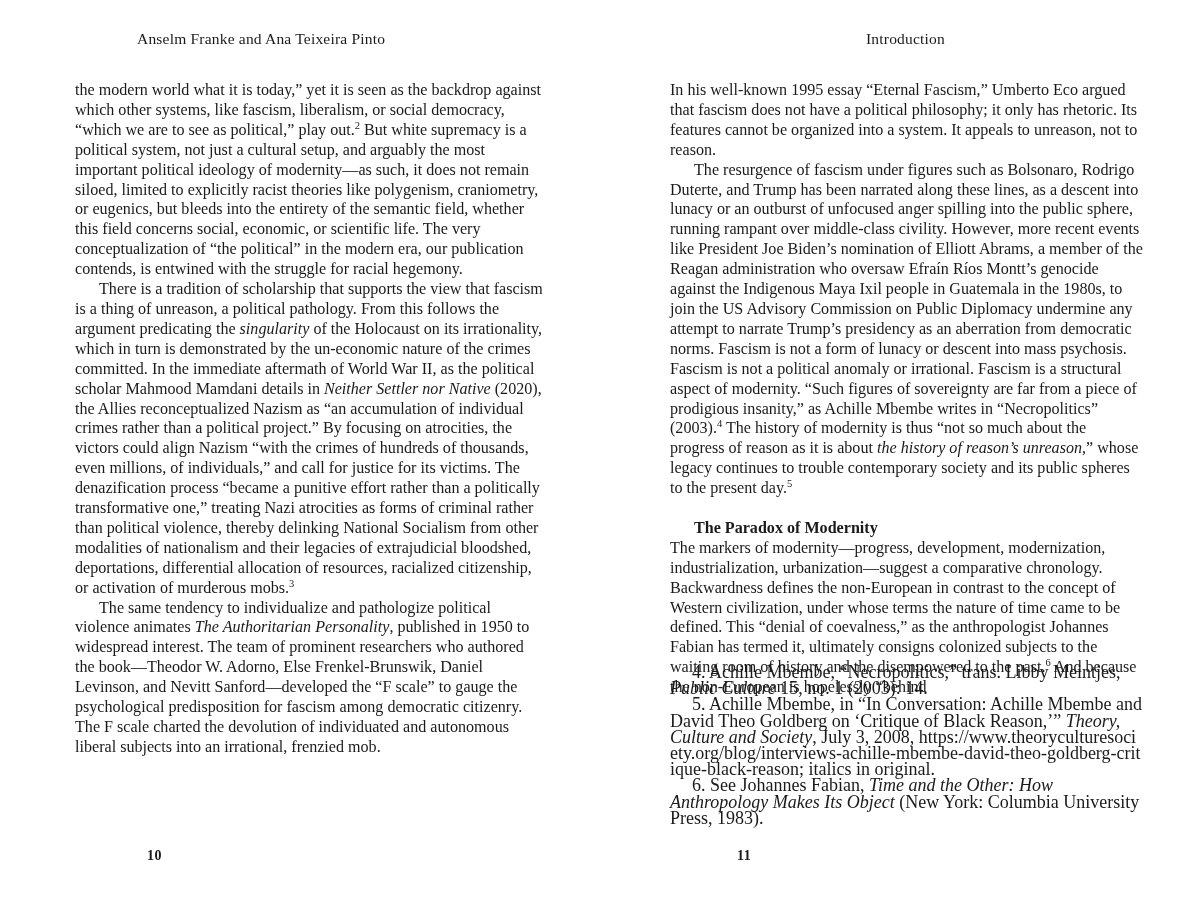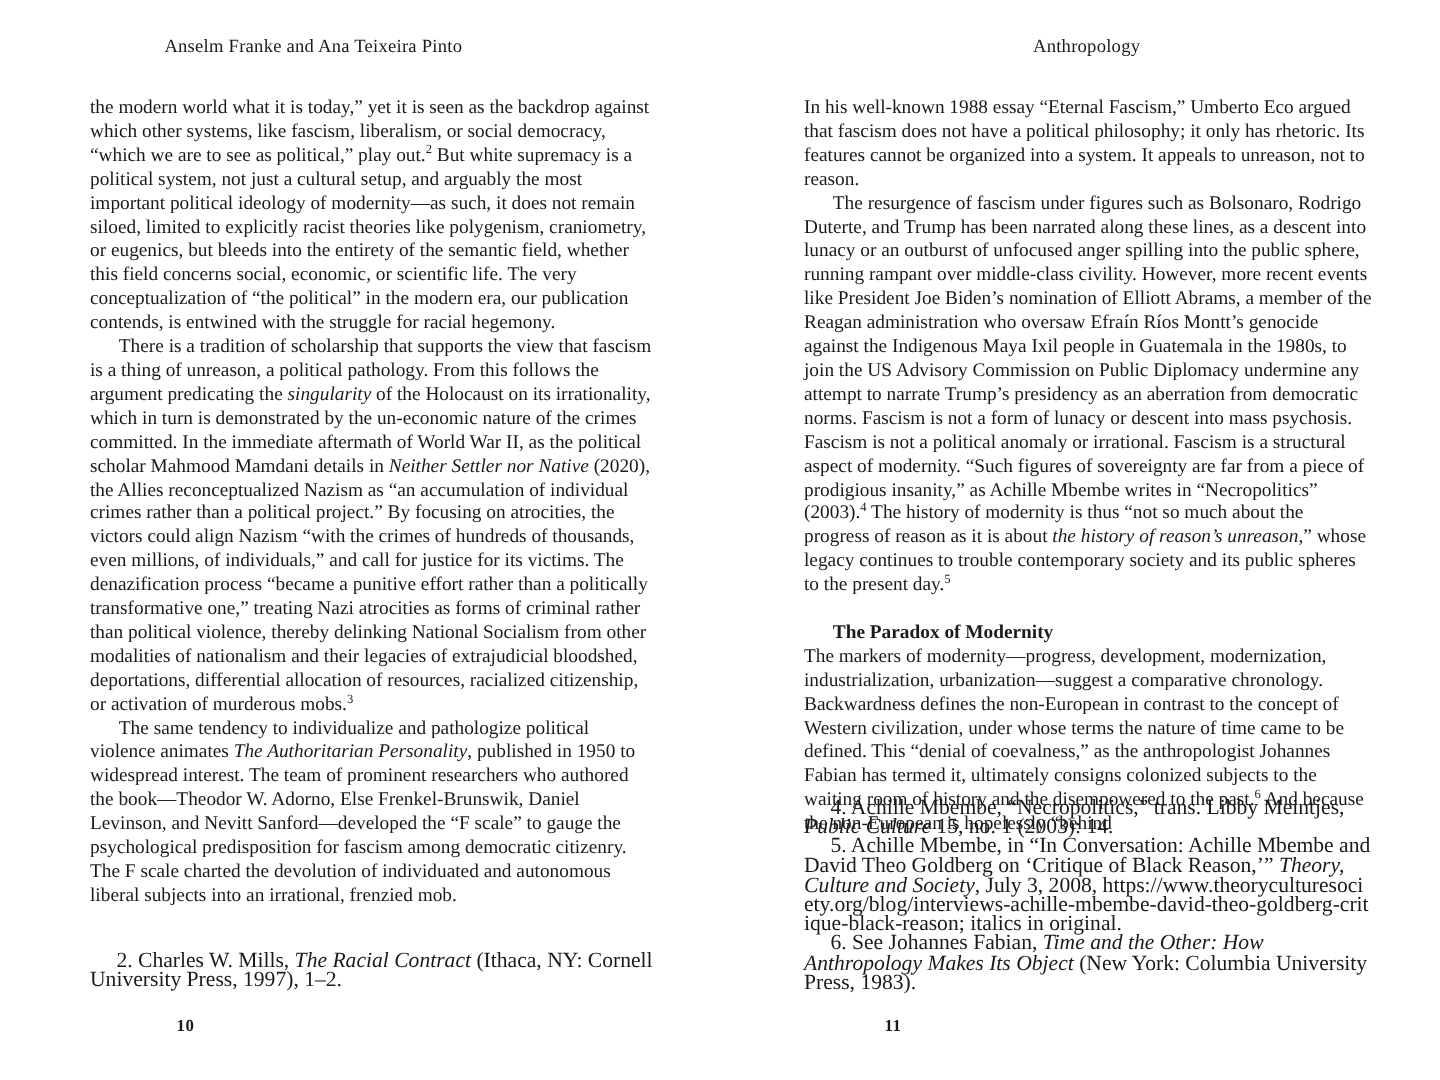--- a/index.html
+++ b/index.html
@@ -122,33 +122,32 @@
     <div class="page-inner">
       <div class="running-head left">Anselm Franke and Ana Teixeira Pinto</div>
 
       <div class="body-col">
         <p>the modern world what it is today,” yet it is seen as the backdrop against which other systems, like fascism, liberalism, or social democracy, “which we are to see as political,” play out.<sup>2</sup> But white supremacy is a political system, not just a cultural setup, and arguably the most important political ideology of modernity—as such, it does not remain siloed, limited to explicitly racist theories like polygenism, craniometry, or eugenics, but bleeds into the entirety of the semantic field, whether this field concerns social, economic, or scientific life. The very conceptualization of “the political” in the modern era, our publication contends, is entwined with the struggle for racial hegemony.</p>
         <p class="indent">There is a tradition of scholarship that supports the view that fascism is a thing of unreason, a political pathology. From this follows the argument predicating the <i>singularity</i> of the Holocaust on its irrationality, which in turn is demonstrated by the un-economic nature of the crimes committed. In the immediate aftermath of World War II, as the political scholar Mahmood Mamdani details in <i>Neither Settler nor Native</i> (2020), the Allies reconceptualized Nazism as “an accumulation of individual crimes rather than a political project.” By focusing on atrocities, the victors could align Nazism “with the crimes of hundreds of thousands, even millions, of individuals,” and call for justice for its victims. The denazification process “became a punitive effort rather than a politically transformative one,” treating Nazi atrocities as forms of criminal rather than political violence, thereby delinking National Socialism from other modalities of nationalism and their legacies of extrajudicial bloodshed, deportations, differential allocation of resources, racialized citizenship, or activation of murderous mobs.<sup>3</sup></p>
         <p class="indent">The same tendency to individualize and pathologize political violence animates <i>The Authoritarian Personality</i>, published in 1950 to widespread interest. The team of prominent researchers who authored the book—Theodor W. Adorno, Else Frenkel-Brunswik, Daniel Levinson, and Nevitt Sanford—developed the “F scale” to gauge the psychological predisposition for fascism among democratic citizenry. The F scale charted the devolution of individuated and autonomous liberal subjects into an irrational, frenzied mob.</p>
       </div>
 
       <div class="notes notes-left">
-        <p>2. Charles W. Mills, <i>The Racial Contract</i> (Ithaca, NY: Cornell University Press, 1997), 1–2.</p>
       </div>
 
       <div class="folio">10</div>
     </div>
   </div>
 
   <div class="page page-right">
     <div class="page-inner">
-      <div class="running-head right">Anthropology</div>
+      <div class="running-head right">Introduction</div>
 
       <div class="body-col">
-        <p>In his well-known 1988 essay “Eternal Fascism,” Umberto Eco argued that fascism does not have a political philosophy; it only has rhetoric. Its features cannot be organized into a system. It appeals to unreason, not to reason.</p>
+        <p>In his well-known 1995 essay “Eternal Fascism,” Umberto Eco argued that fascism does not have a political philosophy; it only has rhetoric. Its features cannot be organized into a system. It appeals to unreason, not to reason.</p>
         <p class="indent">The resurgence of fascism under figures such as Bolsonaro, Rodrigo Duterte, and Trump has been narrated along these lines, as a descent into lunacy or an outburst of unfocused anger spilling into the public sphere, running rampant over middle-class civility. However, more recent events like President Joe Biden’s nomination of Elliott Abrams, a member of the Reagan administration who oversaw Efraín Ríos Montt’s genocide against the Indigenous Maya Ixil people in Guatemala in the 1980s, to join the US Advisory Commission on Public Diplomacy undermine any attempt to narrate Trump’s presidency as an aberration from democratic norms. Fascism is not a form of lunacy or descent into mass psychosis. Fascism is not a political anomaly or irrational. Fascism is a structural aspect of modernity. “Such figures of sovereignty are far from a piece of prodigious insanity,” as Achille Mbembe writes in “Necropolitics” (2003).<sup>4</sup> The history of modernity is thus “not so much about the progress of reason as it is about <i>the history of reason’s unreason</i>,” whose legacy continues to trouble contemporary society and its public spheres to the present day.<sup>5</sup></p>
         <p class="subhead">The Paradox of Modernity</p>
         <p>The markers of modernity—progress, development, modernization, industrialization, urbanization—suggest a comparative chronology. Backwardness defines the non-European in contrast to the concept of Western civilization, under whose terms the nature of time came to be defined. This “denial of coevalness,” as the anthropologist Johannes Fabian has termed it, ultimately consigns colonized subjects to the waiting room of history and the disempowered to the past.<sup>6</sup> And because the non-European is hopelessly “behind</p>
       </div>
 
       <div class="notes notes-right">
         <p>4. Achille Mbembe, “Necropolitics,” trans. Libby Meintjes, <i>Public Culture</i> 15, no. 1 (2003): 14.</p>
         <p>5. Achille Mbembe, in “In Conversation: Achille Mbembe and David Theo Goldberg on ‘Critique of Black Reason,’” <i>Theory, Culture and Society</i>, July 3, 2008, <span class="nolink">https://www.theoryculturesociety.org/blog/interviews-achille-mbembe-david-theo-goldberg-critique-black-reason</span>; italics in original.</p>
         <p>6. See Johannes Fabian, <i>Time and the Other: How Anthropology Makes Its Object</i> (New York: Columbia University Press, 1983).</p>
       </div>

